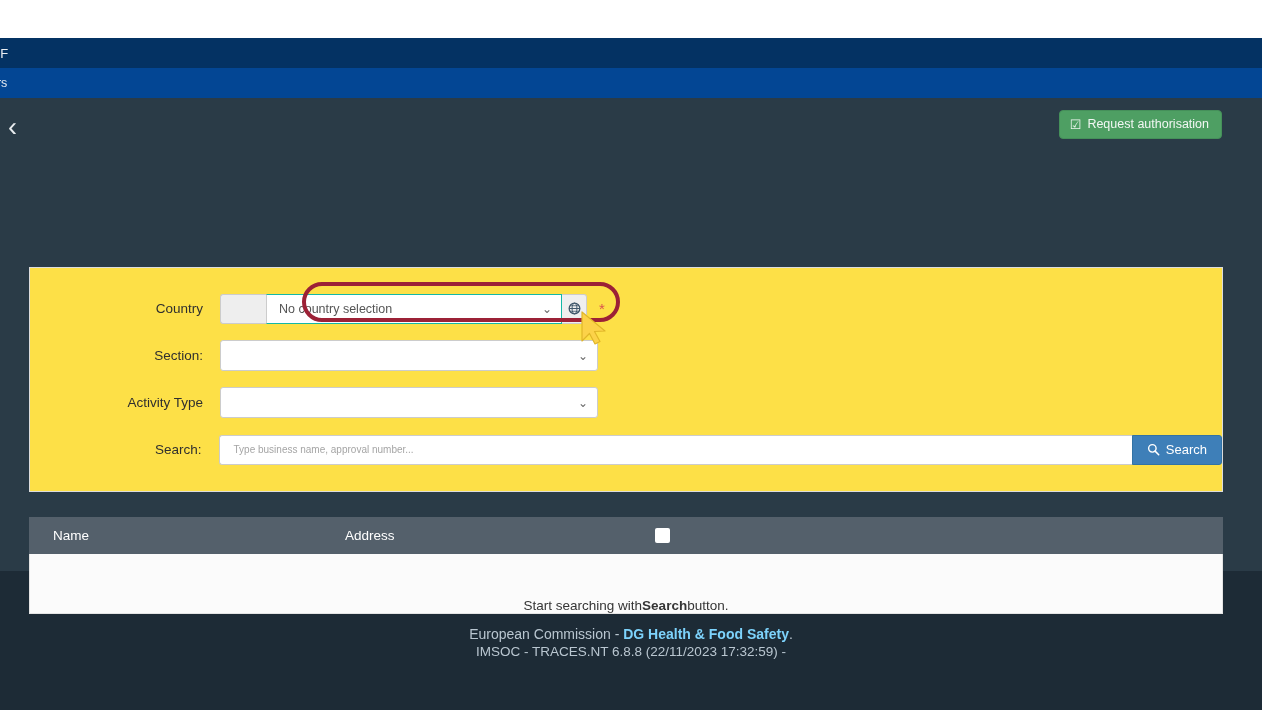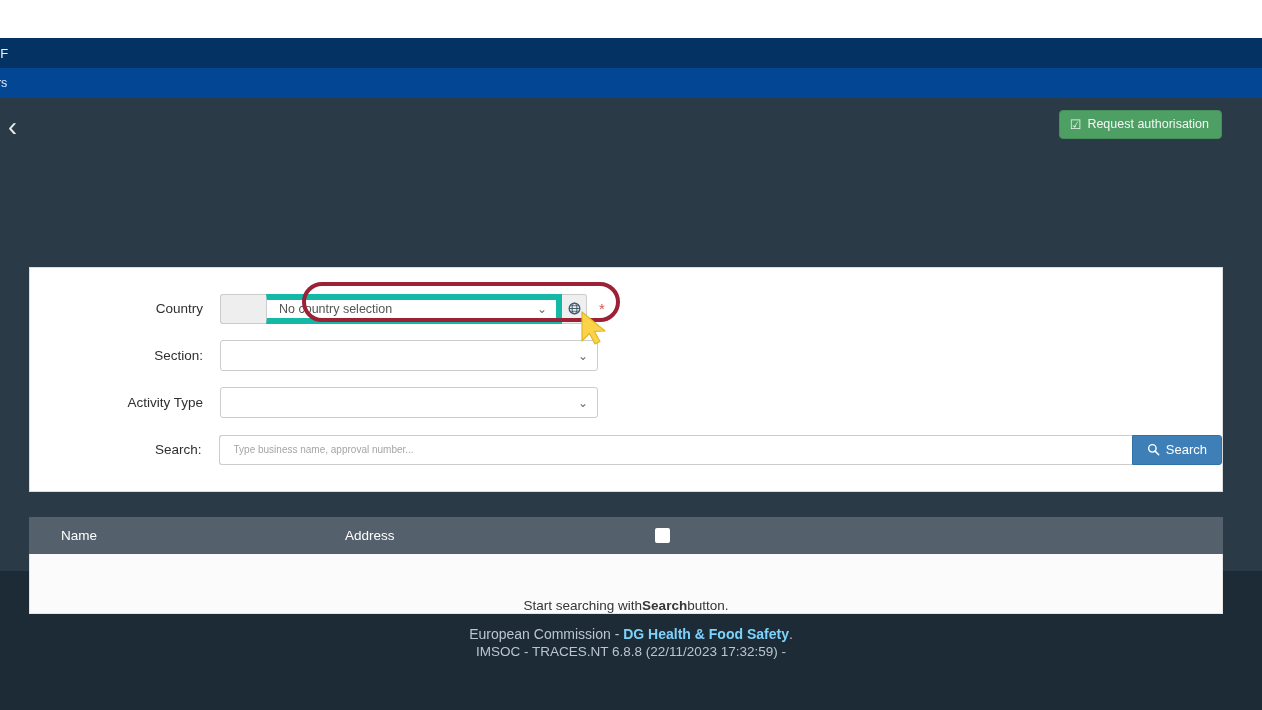--- a/index.html
+++ b/index.html
@@ -103,21 +103,21 @@
     color: #eaf3ec;
   }
 
   
   .panel {
     position: absolute;
     left: 29px;
     top: 169px;
     width: 1194px;
     height: 225px;
-    background: #ffffff;
+    background: #fde047;
     border: 1px solid #dcdcdc;
   }
 
   .form-row {
     display: flex;
     align-items: center;
     height: 47px;
     position: relative;
   }
   .form-row.r1 { margin-top: 17px; }
@@ -139,21 +139,21 @@
   .ig-prefix {
     width: 46px;
     background: #eeeeee;
     border: 1px solid #cccccc;
     border-right: none;
     border-radius: 3px 0 0 3px;
   }
   .country-select {
     width: 296px;
     background: #ffffff;
-    border: 6px solid #14b8a6;
+    border: 1px solid #14b8a6;
     border-left: 1px solid #cccccc;
     display: flex;
     align-items: center;
     justify-content: space-between;
     padding: 0 9px 0 12px;
     font-size: 12.5px;
     color: #555555;
     cursor: pointer;
   }
   .ig-addon {
@@ -240,21 +240,21 @@
     width: 1194px;
   }
   .thead {
     height: 37px;
     background: #54606b;
     display: flex;
     align-items: center;
     color: #ffffff;
     font-size: 13.5px;
   }
-  .th-name    { width: 316px; padding-left: 32px; }
+  .th-name    { width: 316px; padding-left: 24px; }
   .th-address { width: 310px; }
   .th-acts    { width: 330px; }
   .th-check   { flex: 1; display: flex; align-items: center; }
   .hdr-checkbox {
     width: 15px; height: 15px;
     background: #ffffff;
     border-radius: 2px;
     cursor: pointer;
   }
   .tbody-empty {

